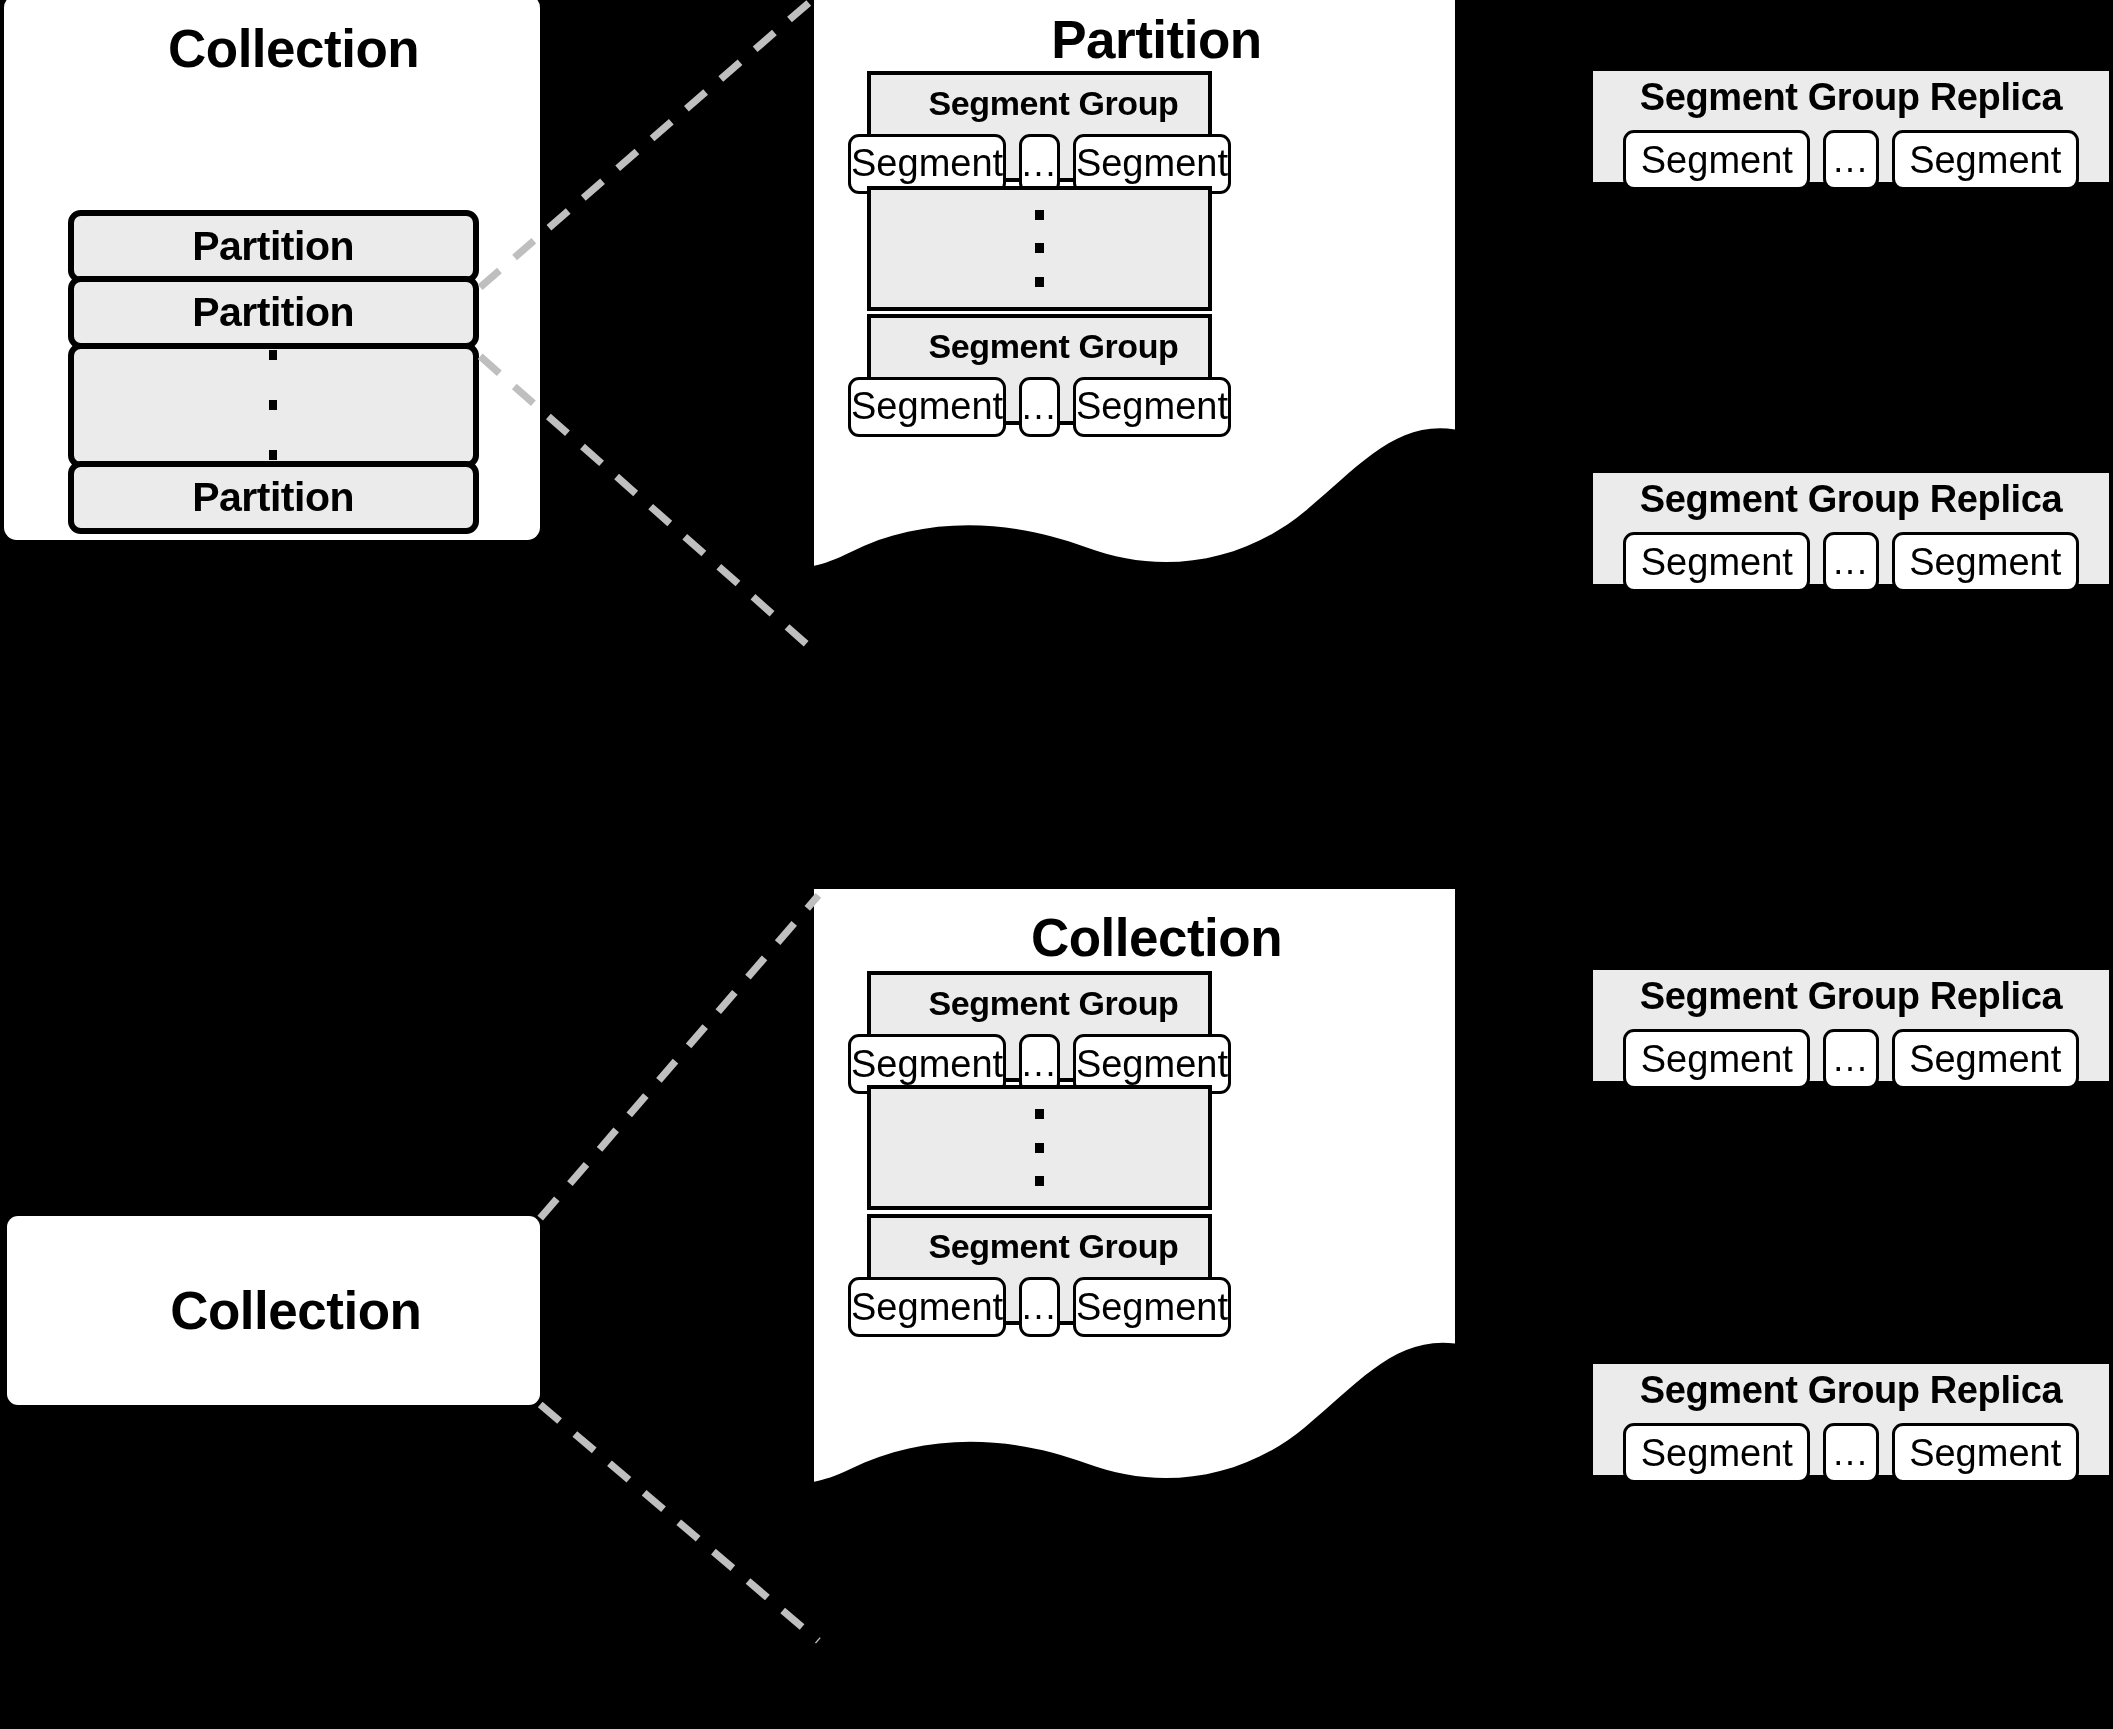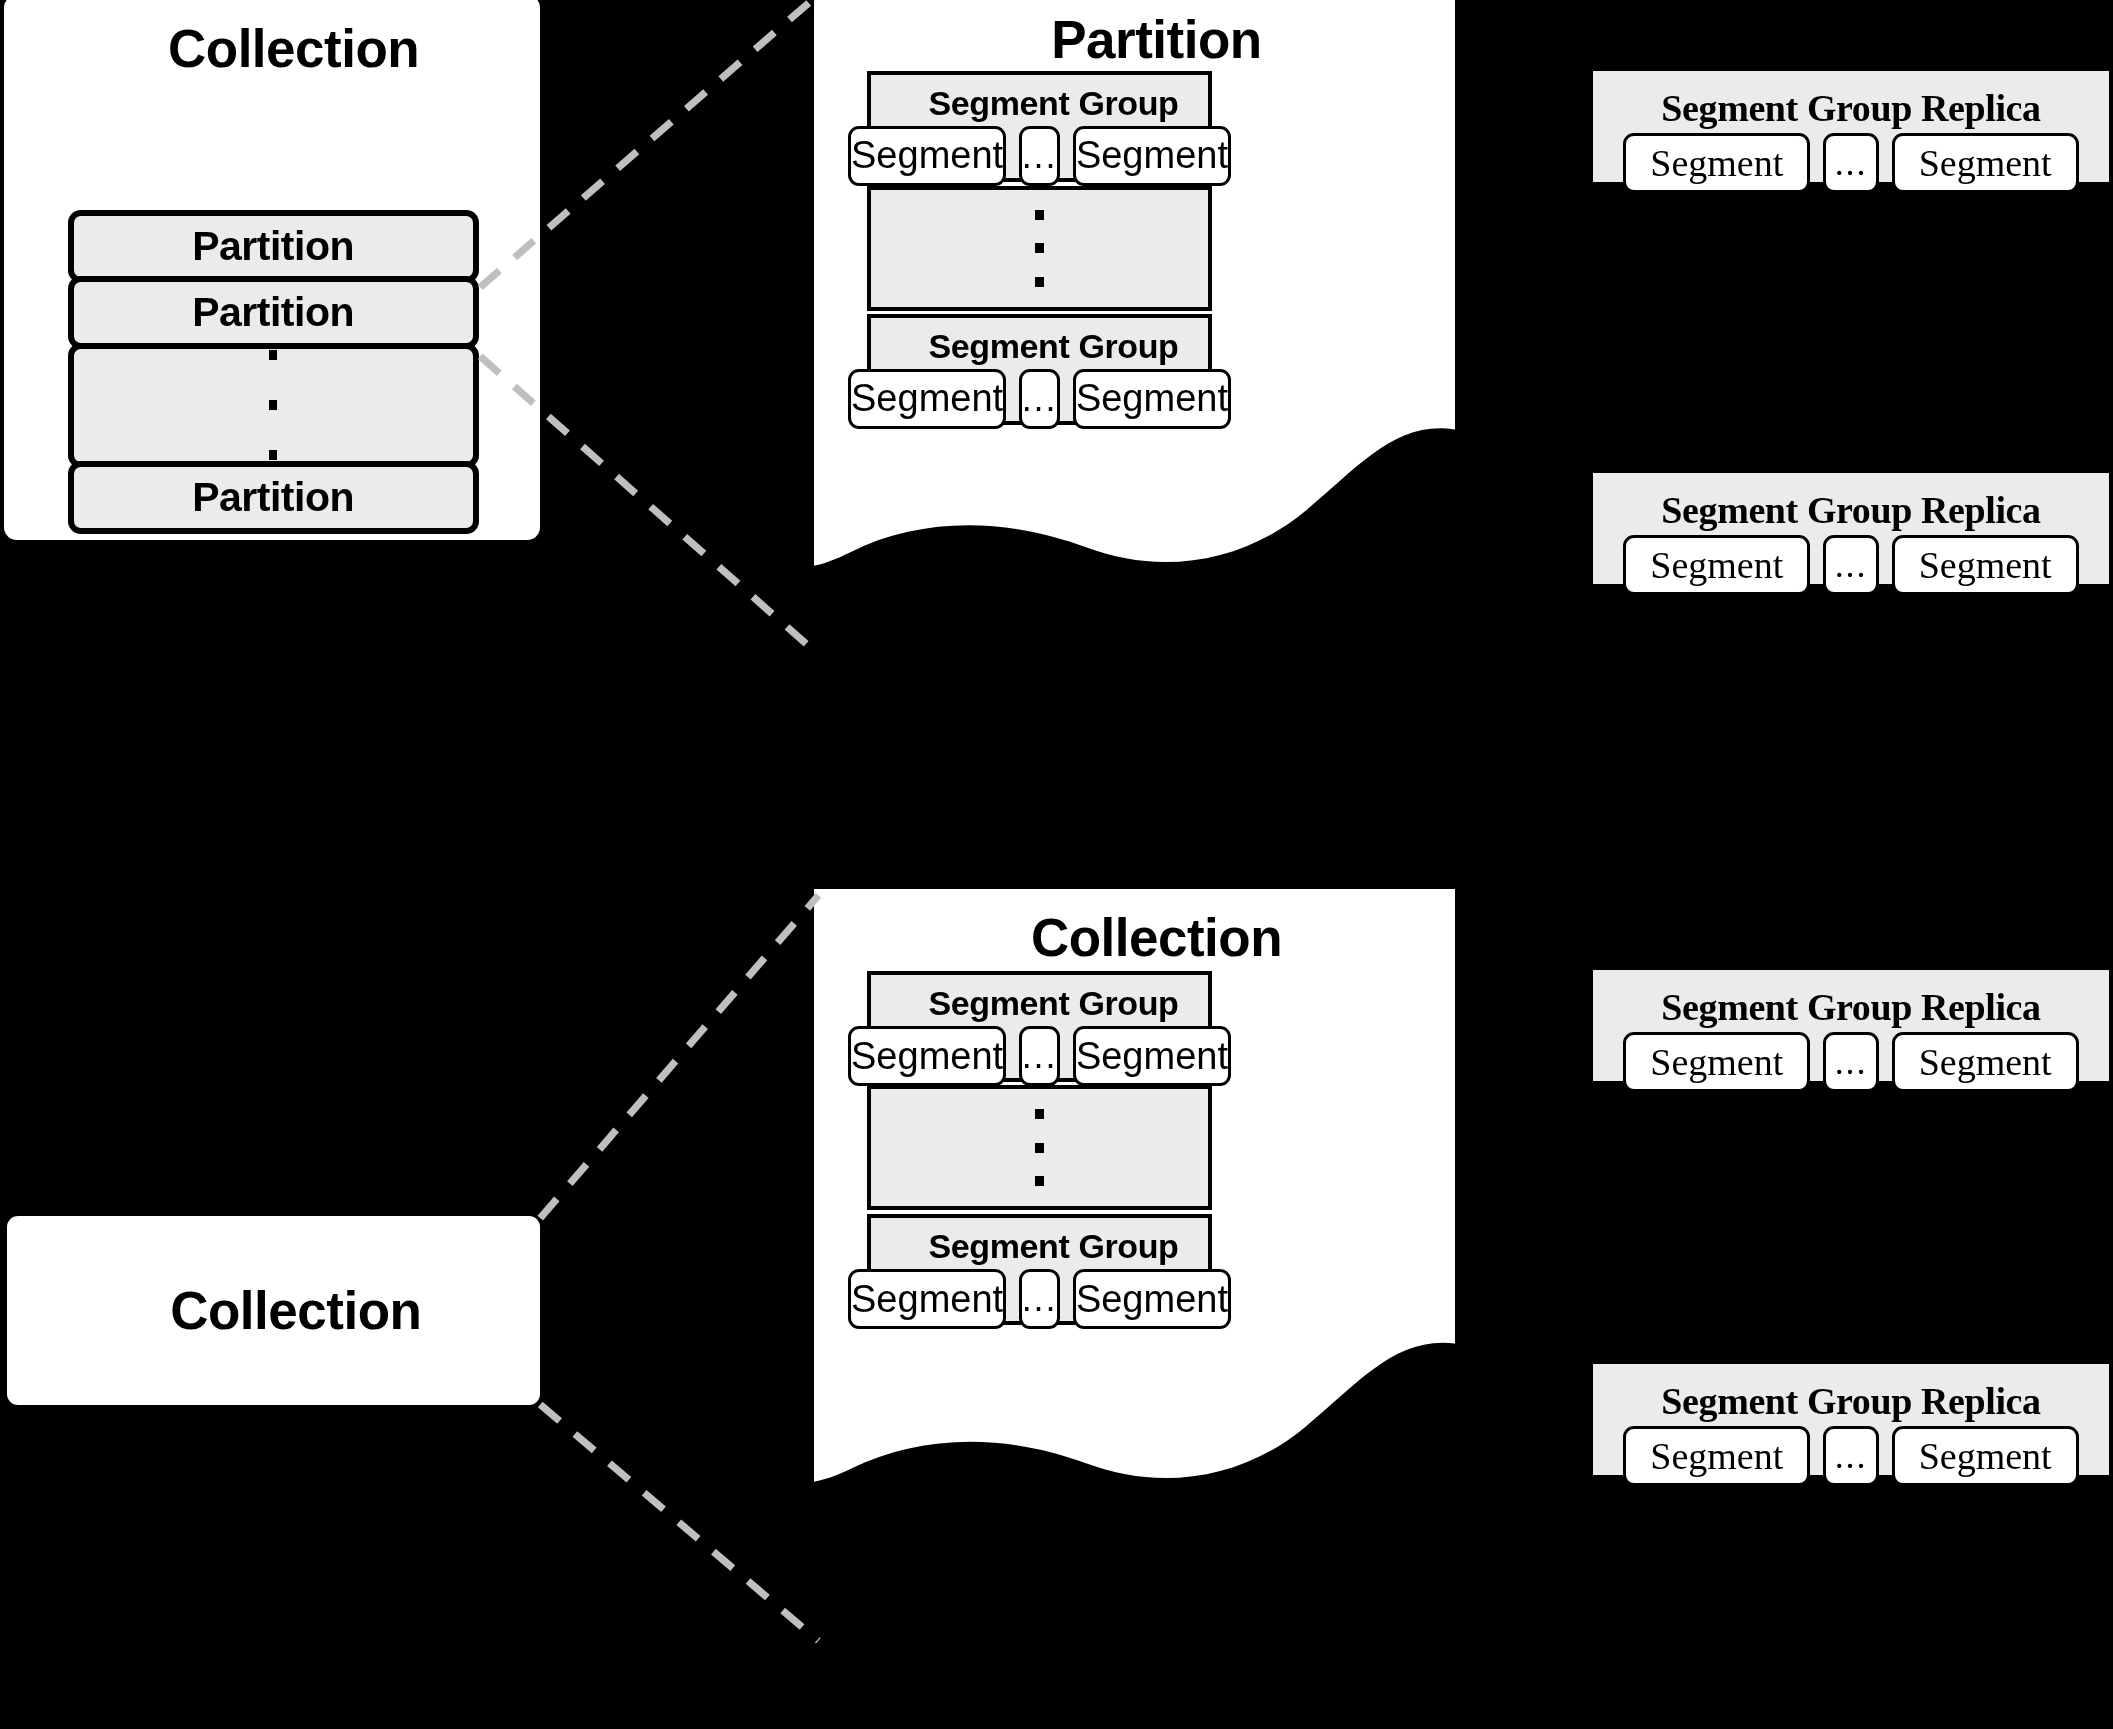--- a/index.html
+++ b/index.html
@@ -120,21 +120,21 @@
     color: #000;
     letter-spacing: -0.4px;
     margin-top: 9px;
     padding-left: 28px;
   }
   .seg-row {
     display: flex;
     align-items: center;
     justify-content: center;
     gap: 12.7px;
-    margin-top: 3px;
+    margin-top: 11px;
   }
   .seg-box {
     box-sizing: border-box;
     background: #ffffff;
     border: 3.6px solid #000000;
     border-radius: 11px;
     height: 60px;
     display: flex;
     align-items: center;
     justify-content: center;
@@ -154,22 +154,21 @@
     display: flex;
     align-items: center;
     justify-content: center;
   }
 
   
   .replica {
     position: absolute;
     box-sizing: border-box;
     background: #ebebeb;
-    padding-top: 15px;
-    font-family: Liberation Serif, serif;
+    padding-top: 5px;
   }
   .replica .rep-title {
     text-align: center;
     font-weight: bold;
     font-size: 38px;
     color: #000;
     letter-spacing: -0.4px;
     white-space: nowrap;
   }
 

